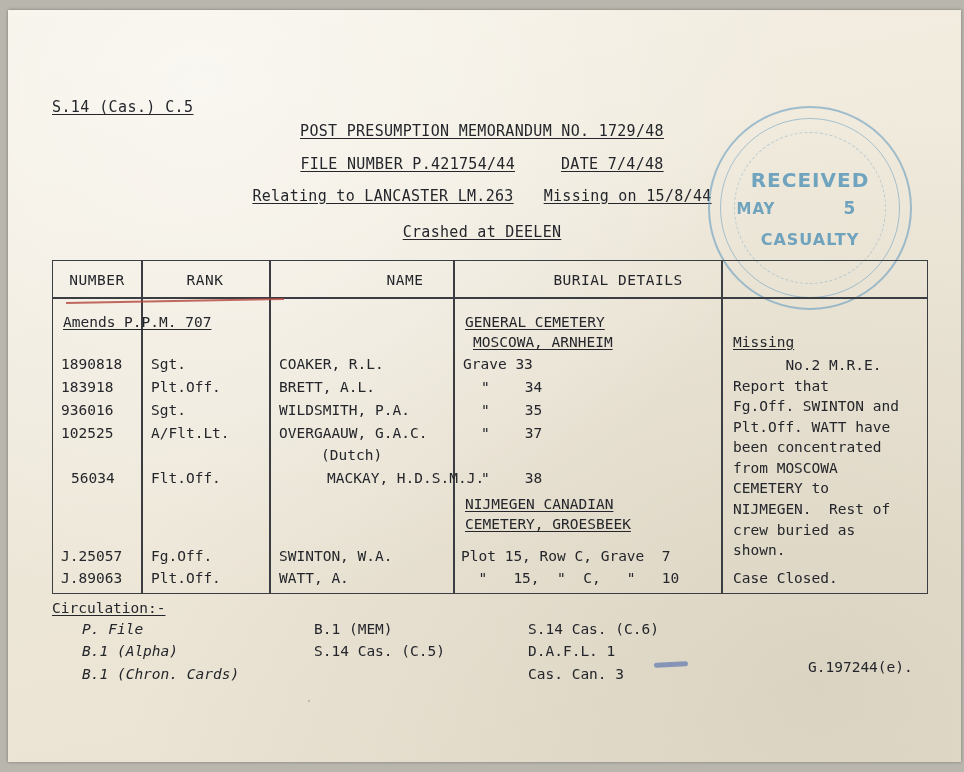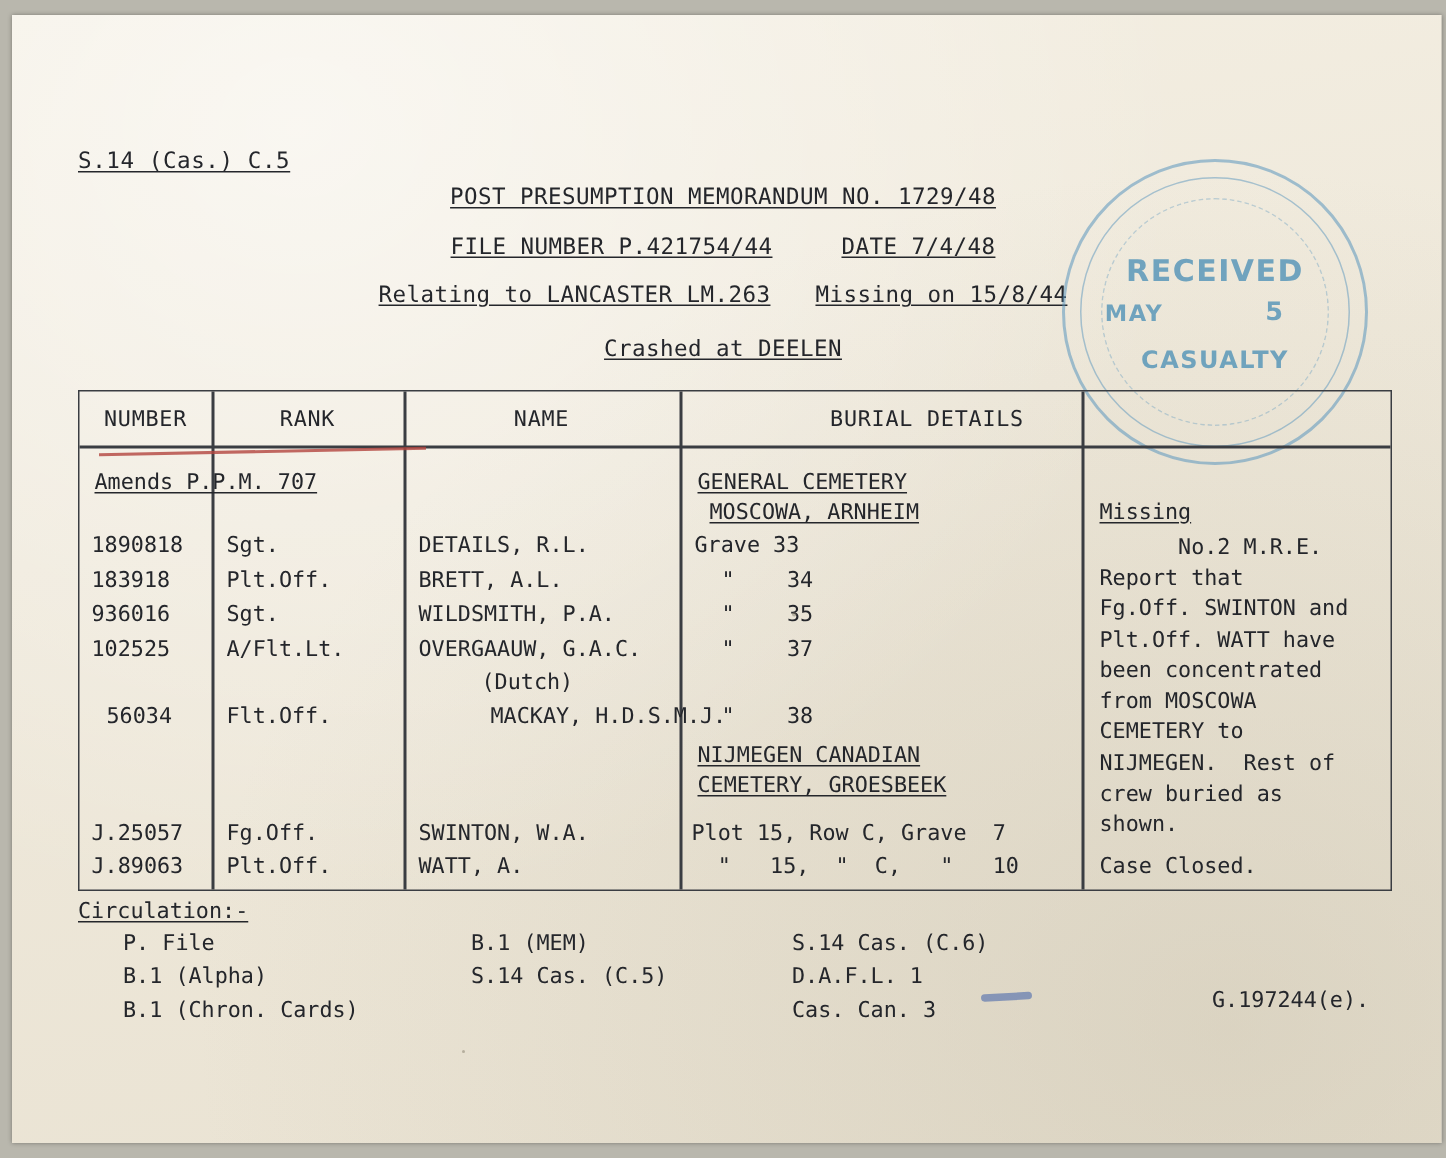--- a/index.html
+++ b/index.html
@@ -156,21 +156,21 @@
     left: 44px;
     top: 589px;
     font-size: 14.5px;
   }
   .circ-col {
     position: absolute;
     font-size: 14.5px;
     line-height: 1.55;
     white-space: pre;
   }
-  .circ-c1 { left: 74px; top: 608px; }
+  .circ-c1 { left: 74px; top: 608px; font-style: italic; }
   .circ-c2 { left: 306px; top: 608px; }
   .circ-c3 { left: 520px; top: 608px; }
   .ref {
     position: absolute;
     left: 800px;
     top: 648px;
     font-size: 14.5px;
   }
   .ink-smudge {
     position: absolute;
@@ -226,33 +226,33 @@
 
     <div class="table">
       <div class="hline" style="top:36px;"></div>
       <div class="vline" style="left:88px;"></div>
       <div class="vline" style="left:216px;"></div>
       <div class="vline" style="left:400px;"></div>
       <div class="vline" style="left:668px;"></div>
 
       <div class="col-head" style="left:0px; width:88px;">NUMBER</div>
       <div class="col-head" style="left:88px; width:128px;">RANK</div>
-      <div class="col-head" style="left:216px; width:184px;">NAME</div>
+      <div class="col-head" style="left:216px; width:184px;padding-left:44px;">NAME</div>
       <div class="col-head" style="left:400px; width:268px;padding-left:31px;">BURIAL DETAILS</div>
 
       <div class="cell u" style="left:10px; top:52px;">Amends P.P.M. 707</div>
 
       <div class="cell u" style="left:412px; top:52px;">GENERAL CEMETERY</div>
       <div class="cell u" style="left:420px; top:72px;">MOSCOWA, ARNHEIM</div>
       <div class="cell u" style="left:412px; top:234px;">NIJMEGEN CANADIAN</div>
       <div class="cell u" style="left:412px; top:254px;">CEMETERY, GROESBEEK</div>
 
       <div class="cell" style="left:8px; top:94px;">1890818</div>
       <div class="cell" style="left:98px; top:94px;">Sgt.</div>
-      <div class="cell" style="left:226px; top:94px;">DETAILS, R.L.</div>
+      <div class="cell" style="left:226px; top:94px;">COAKER, R.L.</div>
       <div class="cell" style="left:410px; top:94px;">Grave 33</div>
 
       <div class="cell" style="left:8px; top:117px;">183918</div>
       <div class="cell" style="left:98px; top:117px;">Plt.Off.</div>
       <div class="cell" style="left:226px; top:117px;">BRETT, A.L.</div>
       <div class="cell" style="left:428px; top:117px;">"    34</div>
 
       <div class="cell" style="left:8px; top:140px;">936016</div>
       <div class="cell" style="left:98px; top:140px;">Sgt.</div>
       <div class="cell" style="left:226px; top:140px;">WILDSMITH, P.A.</div>

